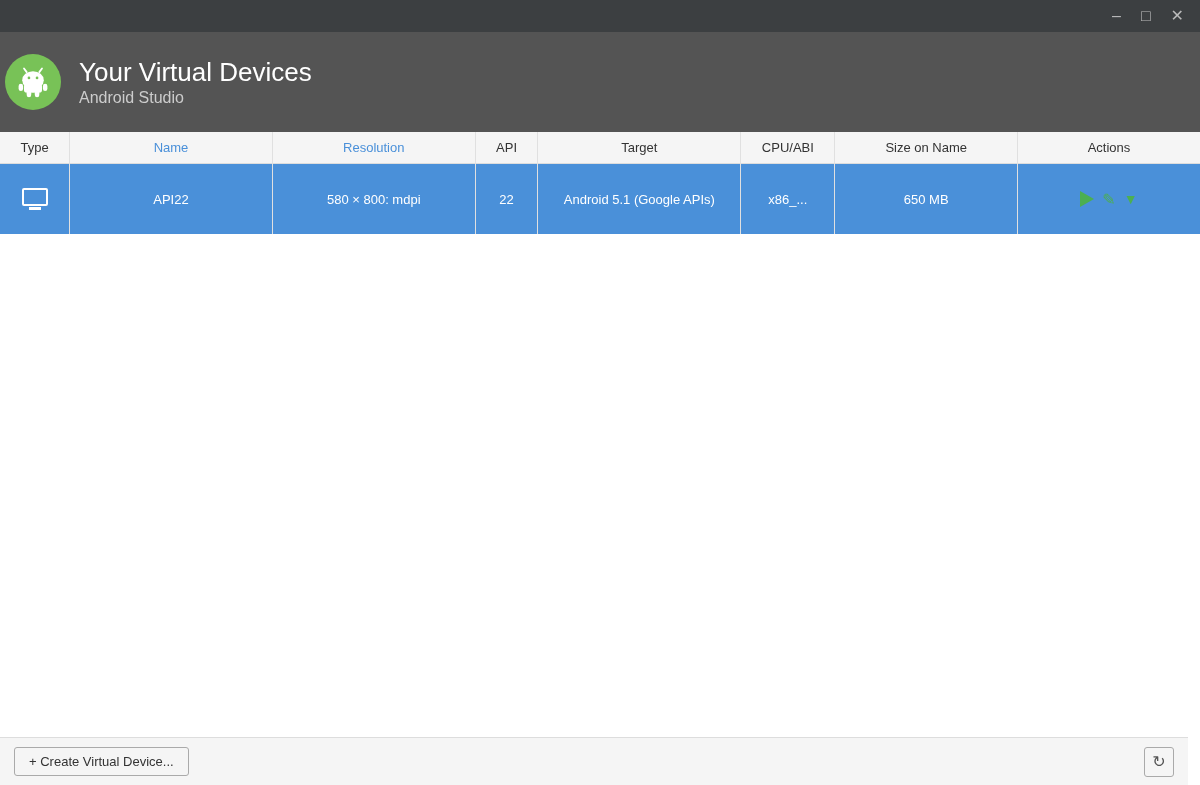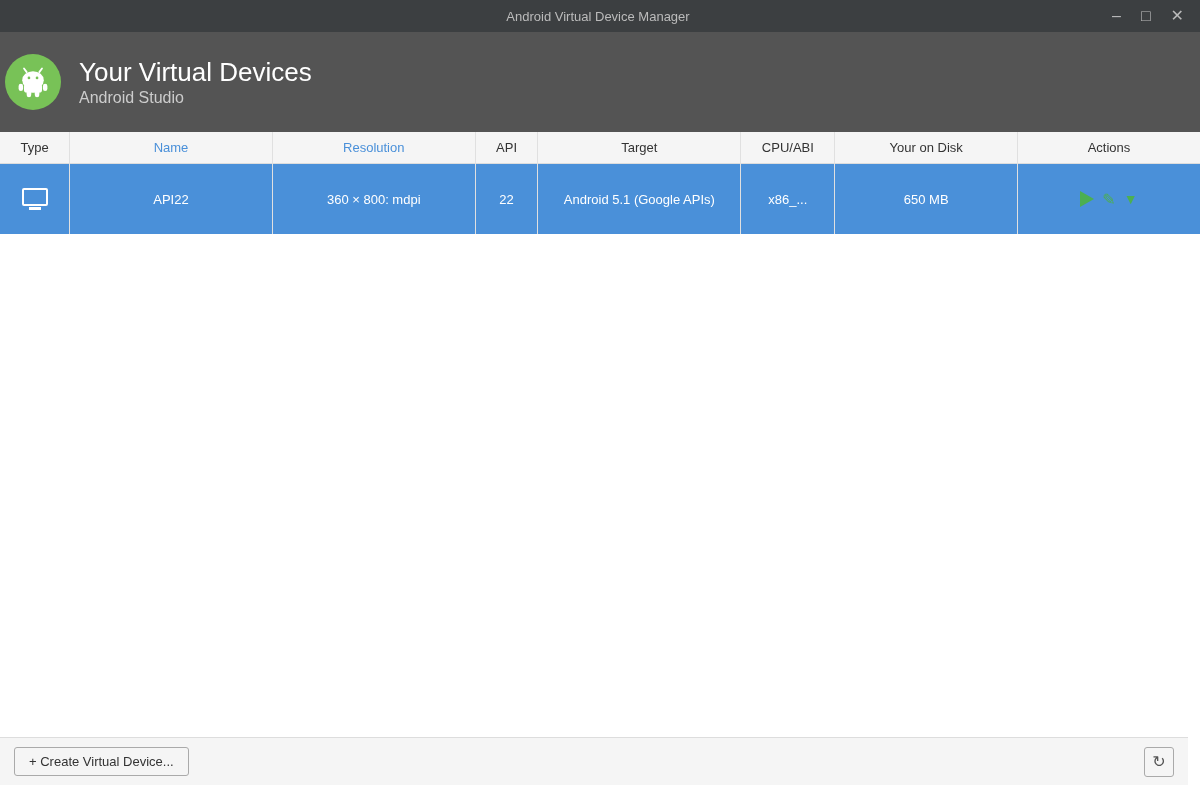--- a/index.html
+++ b/index.html
@@ -238,21 +238,20 @@
       height: 785px;
     }
   </style>
 </head>
 <body>
 
 <div class="window">
 
   <div class="title-bar">
     <div style="width:80px"></div>
-    <div class="title-bar-title">Android Virtual Device Manager</div>
     <div class="title-bar-controls">
       <div class="title-bar-btn">–</div>
       <div class="title-bar-btn">□</div>
       <div class="title-bar-btn">✕</div>
     </div>
   </div>
 
   <div class="header">
     <div class="android-logo">
 
@@ -298,42 +297,42 @@
             <th class="col-api" style="width:60px;">
               <span>API</span>
             </th>
             <th class="col-target" style="width:200px;">
               <span>Target</span>
             </th>
             <th class="col-cpu" style="width:80px;">
               <span>CPU/ABI</span>
             </th>
             <th class="col-size" style="width:180px;">
-              <span>Your on Disk</span>
+              <span>Size on Name</span>
             </th>
             <th class="col-actions" style="width:180px;">
               <span>Actions</span>
             </th>
           </tr>
         </thead>
         <tbody>
           <tr class="selected">
             <td>
               
               <div style="display:inline-flex; flex-direction:column; align-items:center;">
                 <div style="width:26px; height:18px; border:2px solid #ffffff; border-radius:2px; position:relative;">
                 </div>
                 <div style="width:12px; height:3px; background:#ffffff; margin-top:1px;"></div>
               </div>
             </td>
             <td>
               <span>API22</span>
             </td>
             <td>
-              <span>360 × 800: mdpi</span>
+              <span>580 × 800: mdpi</span>
             </td>
             <td>
               <span>22</span>
             </td>
             <td>
               <span>Android 5.1 (Google APIs)</span>
             </td>
             <td>
               <span>x86_...</span>
             </td>

